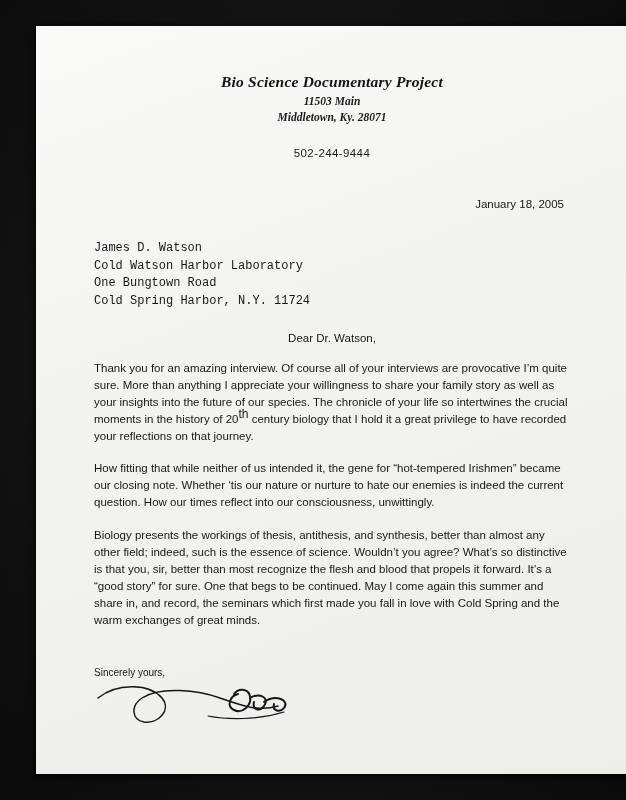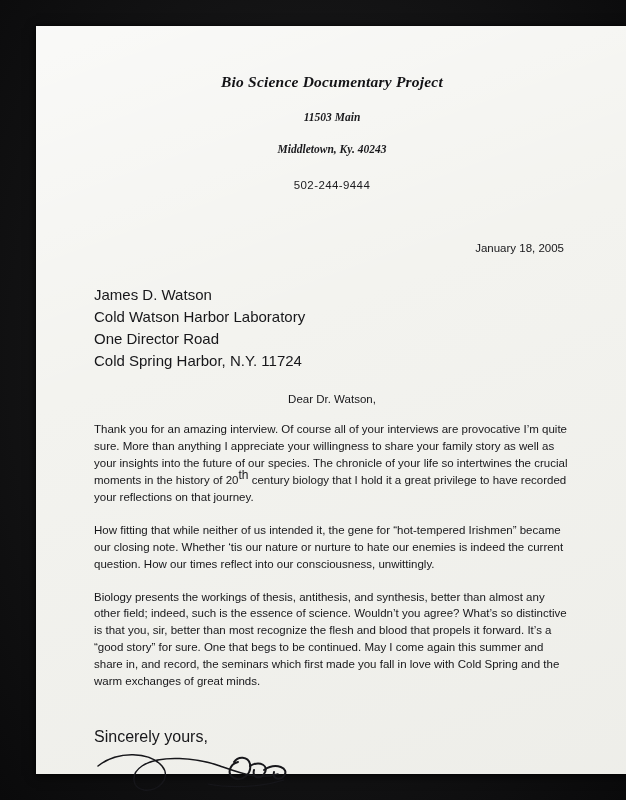--- a/index.html
+++ b/index.html
@@ -60,60 +60,61 @@
     font-style: italic;
     font-size: 15.5px;
     letter-spacing: 0.2px;
     color: #131316;
   }
   .addr-line {
     font-family: "Liberation Serif", serif;
     font-style: italic;
     font-weight: bold;
     font-size: 11.5px;
-    margin-top: 17px;
+    margin-top: 1px;
     color: #1a1a1d;
   }
   .phone {
     font-family: "Liberation Sans", sans-serif;
     font-size: 11.5px;
     margin-top: 20px;
     letter-spacing: 0.4px;
     color: #1a1a1d;
   }
   .date {
-    margin-top: 49px;
+    margin-top: 37px;
     text-align: right;
     font-size: 11.5px;
     padding-right: 6px;
   }
   .recipient {
     margin-top: 30px;
-    font-size: 15px;
+    font-size: 12px;
     line-height: 1.45;
+    font-family: Liberation Mono, monospace;
   }
   .salutation {
     margin-top: 22px;
     font-size: 11.5px;
     text-align: center;
   }
   .body-para {
     margin-top: 16px;
     font-size: 11.5px;
     line-height: 1.47;
     text-align: left;
   }
   .body-para sup {
     font-size: 12px;
     vertical-align: super;
     line-height: 0;
   }
   .closing {
     margin-top: 38px;
-    font-size: 16px;
+    font-size: 10px;
   }
   .signature {
     margin-top: 2px;
     height: 48px;
     position: relative;
   }
   .signature svg {
     position: absolute;
     left: -6px;
     top: -4px;
@@ -127,30 +128,30 @@
 </head>
 <body>
 
 <div id="page">
   <div id="letter">
     <div class="inner">
 
       <div class="letterhead">
         <div class="org">Bio Science Documentary Project</div>
         <div class="addr-line">11503 Main</div>
-        <div class="addr-line">Middletown, Ky. 40243</div>
+        <div class="addr-line">Middletown, Ky. 28071</div>
         <div class="phone">502-244-9444</div>
       </div>
 
       <div class="date">January 18, 2005</div>
 
       <div class="recipient">
         <div>James D. Watson</div>
         <div>Cold Watson Harbor Laboratory</div>
-        <div>One Director Road</div>
+        <div>One Bungtown Road</div>
         <div>Cold Spring Harbor, N.Y. 11724</div>
       </div>
 
       <div class="salutation">Dear Dr. Watson,</div>
 
       <p class="body-para"><span>Thank you for an amazing interview.  Of course all of your interviews are provocative I’m quite sure.   More than anything I appreciate your willingness to share your family story as well as your insights into the future of our species. The chronicle of your life so intertwines the crucial moments in the history of 20</span><sup>th</sup><span> century biology that I hold it a great privilege to have recorded your reflections on that journey.</span></p>
 
       <p class="body-para">How fitting that while neither of us intended it, the gene for “hot-tempered Irishmen” became our closing note. Whether ‘tis our nature or nurture to hate our enemies is indeed the current question.  How our times reflect into our consciousness, unwittingly.</p>
 
       <p class="body-para">Biology presents the workings of thesis, antithesis, and synthesis, better than almost any other field; indeed, such is the essence of science. Wouldn’t you agree?  What’s so distinctive is that you, sir, better than most recognize the flesh and blood that propels it forward. It’s a “good story” for sure.  One that begs to be continued. May I come again this summer and share in, and record, the seminars which first made you fall in love with Cold Spring and the warm exchanges of great minds.</p>

